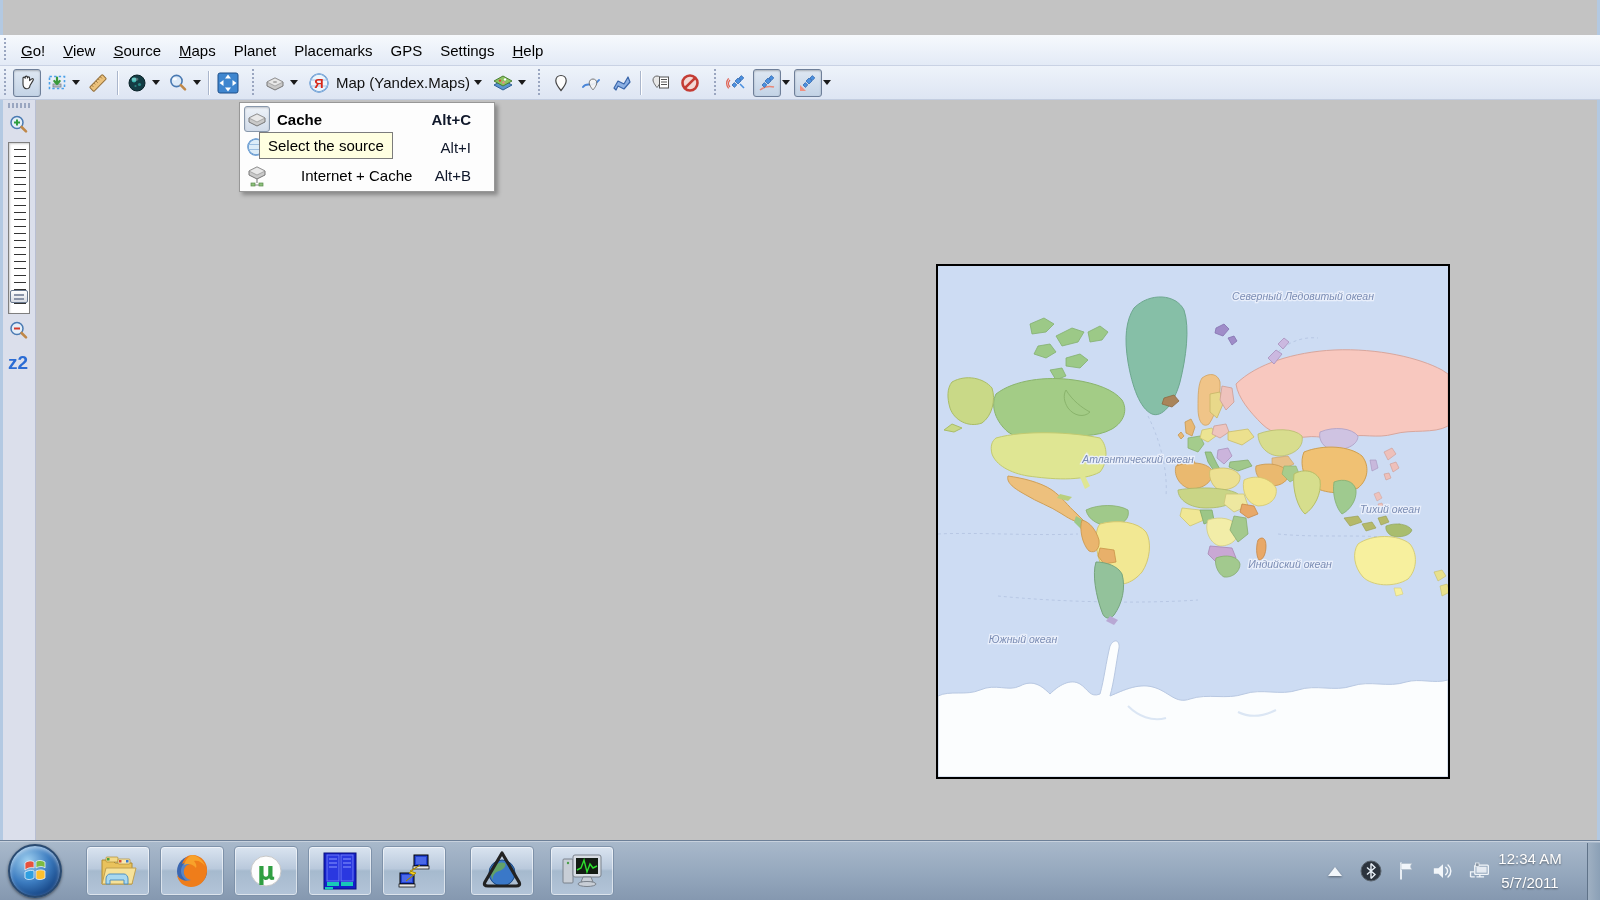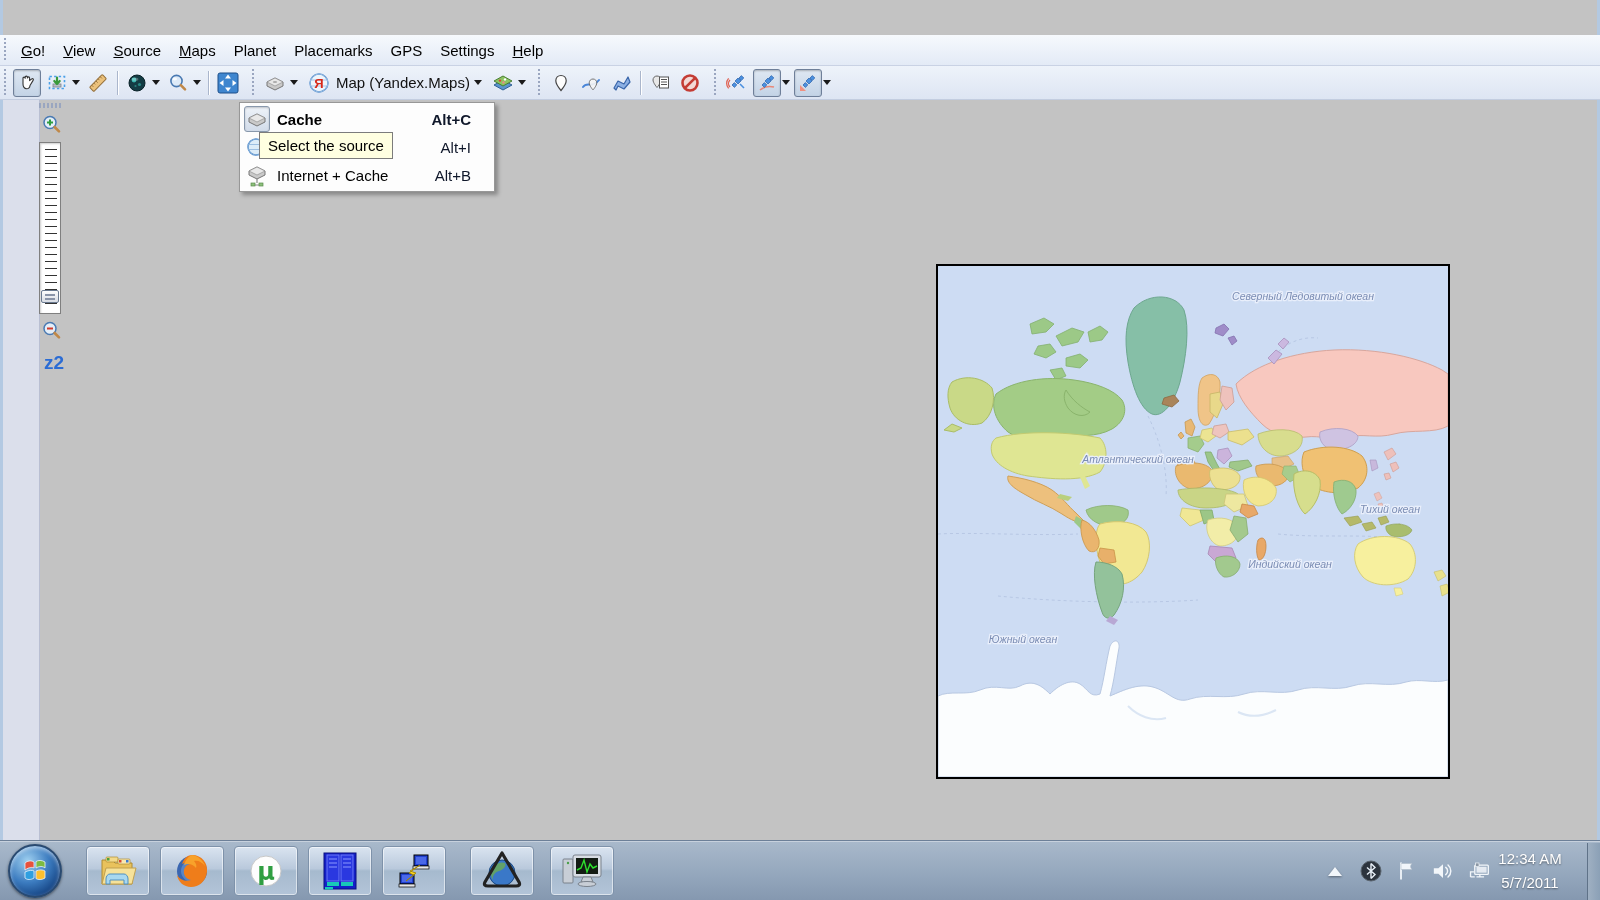--- a/index.html
+++ b/index.html
@@ -63,21 +63,21 @@
   .sm-label { font-size:15px; color:#000000; margin-left:7px; }
   .sm-label.bold { font-weight:bold; }
   .sm-short { position:absolute; right:22px; font-size:15px; color:#0f172a; }
   .sm-short.bold { font-weight:bold; }
   #source-tooltip { position:absolute; left:240px; top:132px; z-index:60;
     background:#ffffe1; border:1px solid #7c7c7c; padding:4px 8px; font-size:15px; color:#000;
     white-space:nowrap;margin-left:16px; }
 
   
   #left-panel { position:absolute; left:0; top:100px; width:33px; height:740px;
-    background:#dbdfeb; border-right:1px solid #b9bfd2;padding-left:36px; }
+    background:#dbdfeb; border-right:1px solid #b9bfd2; }
   .grip-h { width:22px; height:5px; margin:3px auto 4px auto;
     background:repeating-linear-gradient(90deg, #9aa6c0 0 2px, transparent 2px 4px); }
   .zoombtn { width:26px; height:26px; margin:2px auto; display:flex; align-items:center; justify-content:center; }
   #zoom-slider { position:relative; width:22px; height:172px; margin:4px auto;
     background:#fff; border:1px solid #7f7f7f; box-shadow:inset 1px 1px 2px rgba(0,0,0,.2); }
   #slider-ticks { position:absolute; left:5px; top:6px; width:12px; height:158px;
     background:repeating-linear-gradient(180deg, #333 0 1px, transparent 1px 7px); }
   #slider-handle { position:absolute; left:1px; bottom:10px; width:18px; height:13px;
     background:linear-gradient(#fdfdfd,#d8dce4); border:1px solid #6a7smoke: 1px solid #6a7a90; border:1px solid #6a7a90; border-radius:2px; }
   #slider-handle::before { content:""; position:absolute; left:3px; top:3px; width:10px; height:2px; background:#8a94a8; }
@@ -456,21 +456,21 @@
         <div class="sm-icon">
           <svg width="22" height="22" viewBox="0 0 22 22">
             <circle cx="10" cy="11" r="8" fill="#dcecf8" stroke="#4a86c8" stroke-width="1.4"></circle>
             <path d="M10,3 a8,8 0 0 1 0,16 M10,3 a8,8 0 0 0 0,16 M2.4,8.5 h15.2 M2.4,13.5 h15.2" fill="none" stroke="#8cb4dc" stroke-width=".8"></path>
             <path d="M14,15 L19,20" stroke="#c08848" stroke-width="2" stroke-linecap="round"></path>
           </svg>
         </div>
         <span class="sm-label"></span>
         <span class="sm-short">Alt+I</span>
       </div>
-      <div class="smrow" style="top:58px;">
+      <div class="smrow" style="top:58px;gap:24px;">
         <div class="sm-icon">
           <svg width="24" height="24" viewBox="0 0 24 24">
             <path d="M4,8 L12,4 L20,8 L20,12 L12,16 L4,12 Z" fill="#c9c9c9" stroke="#777"></path>
             <path d="M4,8 L12,4 L20,8 L12,12 Z" fill="#e8e8e8" stroke="#888" stroke-width=".6"></path>
             <path d="M12,16 v4 M8,22 h8" stroke="#8a8a8a" stroke-width="1.2"></path>
             <rect x="6" y="20" width="4" height="3" fill="#8cc07c" stroke="#5a8a4c" stroke-width=".7"></rect>
             <rect x="14" y="20" width="4" height="3" fill="#8cc07c" stroke="#5a8a4c" stroke-width=".7"></rect>
           </svg>
         </div>
         <span class="sm-label">Internet + Cache</span>

